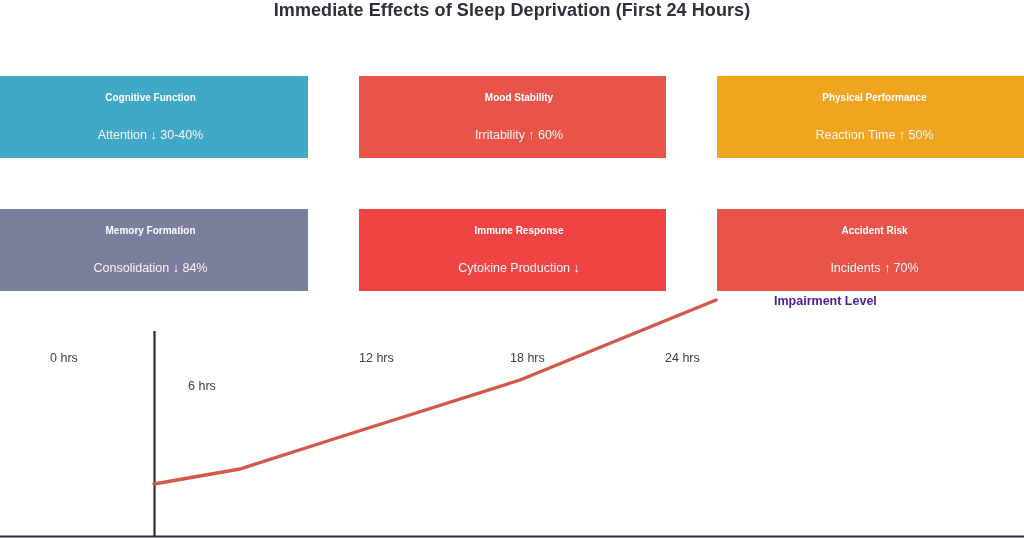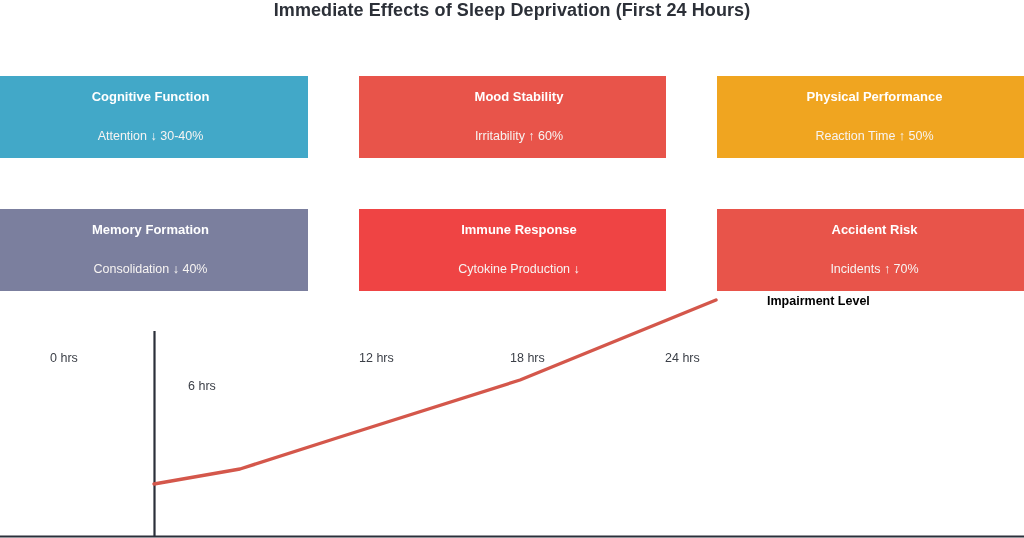--- a/index.html
+++ b/index.html
@@ -33,21 +33,21 @@
     position: absolute;
     box-sizing: border-box;
     display: flex;
     flex-direction: column;
     align-items: center;
     justify-content: center;
     color: #ffffff;
     text-align: center;
   }
   .card-title {
-    font-size: 13px;
+    font-size: 10px;
     font-weight: bold;
     color: #ffffff;
     line-height: 1.1;
     margin: 0;
   }
   .card-metric {
     font-size: 12.5px;
     font-weight: normal;
     color: #f7f4f2;
     line-height: 1.1;
@@ -108,34 +108,34 @@
   <div class="card-metric">Irritability ↑ 60%</div>
 </div>
 
 <div class="card r1 col3" style="background-color: rgb(240, 165, 32);">
   <div class="card-title">Physical Performance</div>
   <div class="card-metric">Reaction Time ↑ 50%</div>
 </div>
 
 <div class="card r2 col1" style="background-color: rgb(123, 127, 158);">
   <div class="card-title">Memory Formation</div>
-  <div class="card-metric">Consolidation ↓ 40%</div>
+  <div class="card-metric">Consolidation ↓ 84%</div>
 </div>
 
 <div class="card r2 col2" style="background-color: #ef4444;">
   <div class="card-title">Immune Response</div>
   <div class="card-metric">Cytokine Production ↓</div>
 </div>
 
 <div class="card r2 col3" style="background-color: rgb(232, 84, 74);">
   <div class="card-title">Accident Risk</div>
   <div class="card-metric">Incidents ↑ 70%</div>
 </div>
 
-<div id="legend-label" style="color: #000000;">Impairment Level</div>
+<div id="legend-label" style="color: #4c1d95; margin-left: 7px;">Impairment Level</div>
 
 <div id="chart-area">
   <svg id="chart-svg" width="1024" height="247" viewBox="0 0 1024 247">
 
     <line id="x-axis" x1="0" y1="245.5" x2="1024" y2="245.5" stroke="#2b2f3a" stroke-width="2.2"></line>
 
     <line id="y-axis" x1="154.5" y1="40" x2="154.5" y2="245" stroke="#2b2f3a" stroke-width="2.2"></line>
 
     <polyline id="impairment-line" points="154,193 240,178 340,146 520,89 716,9" fill="none" stroke="#d4574b" stroke-width="3.4" stroke-linecap="round" stroke-linejoin="round"></polyline>
   </svg>

